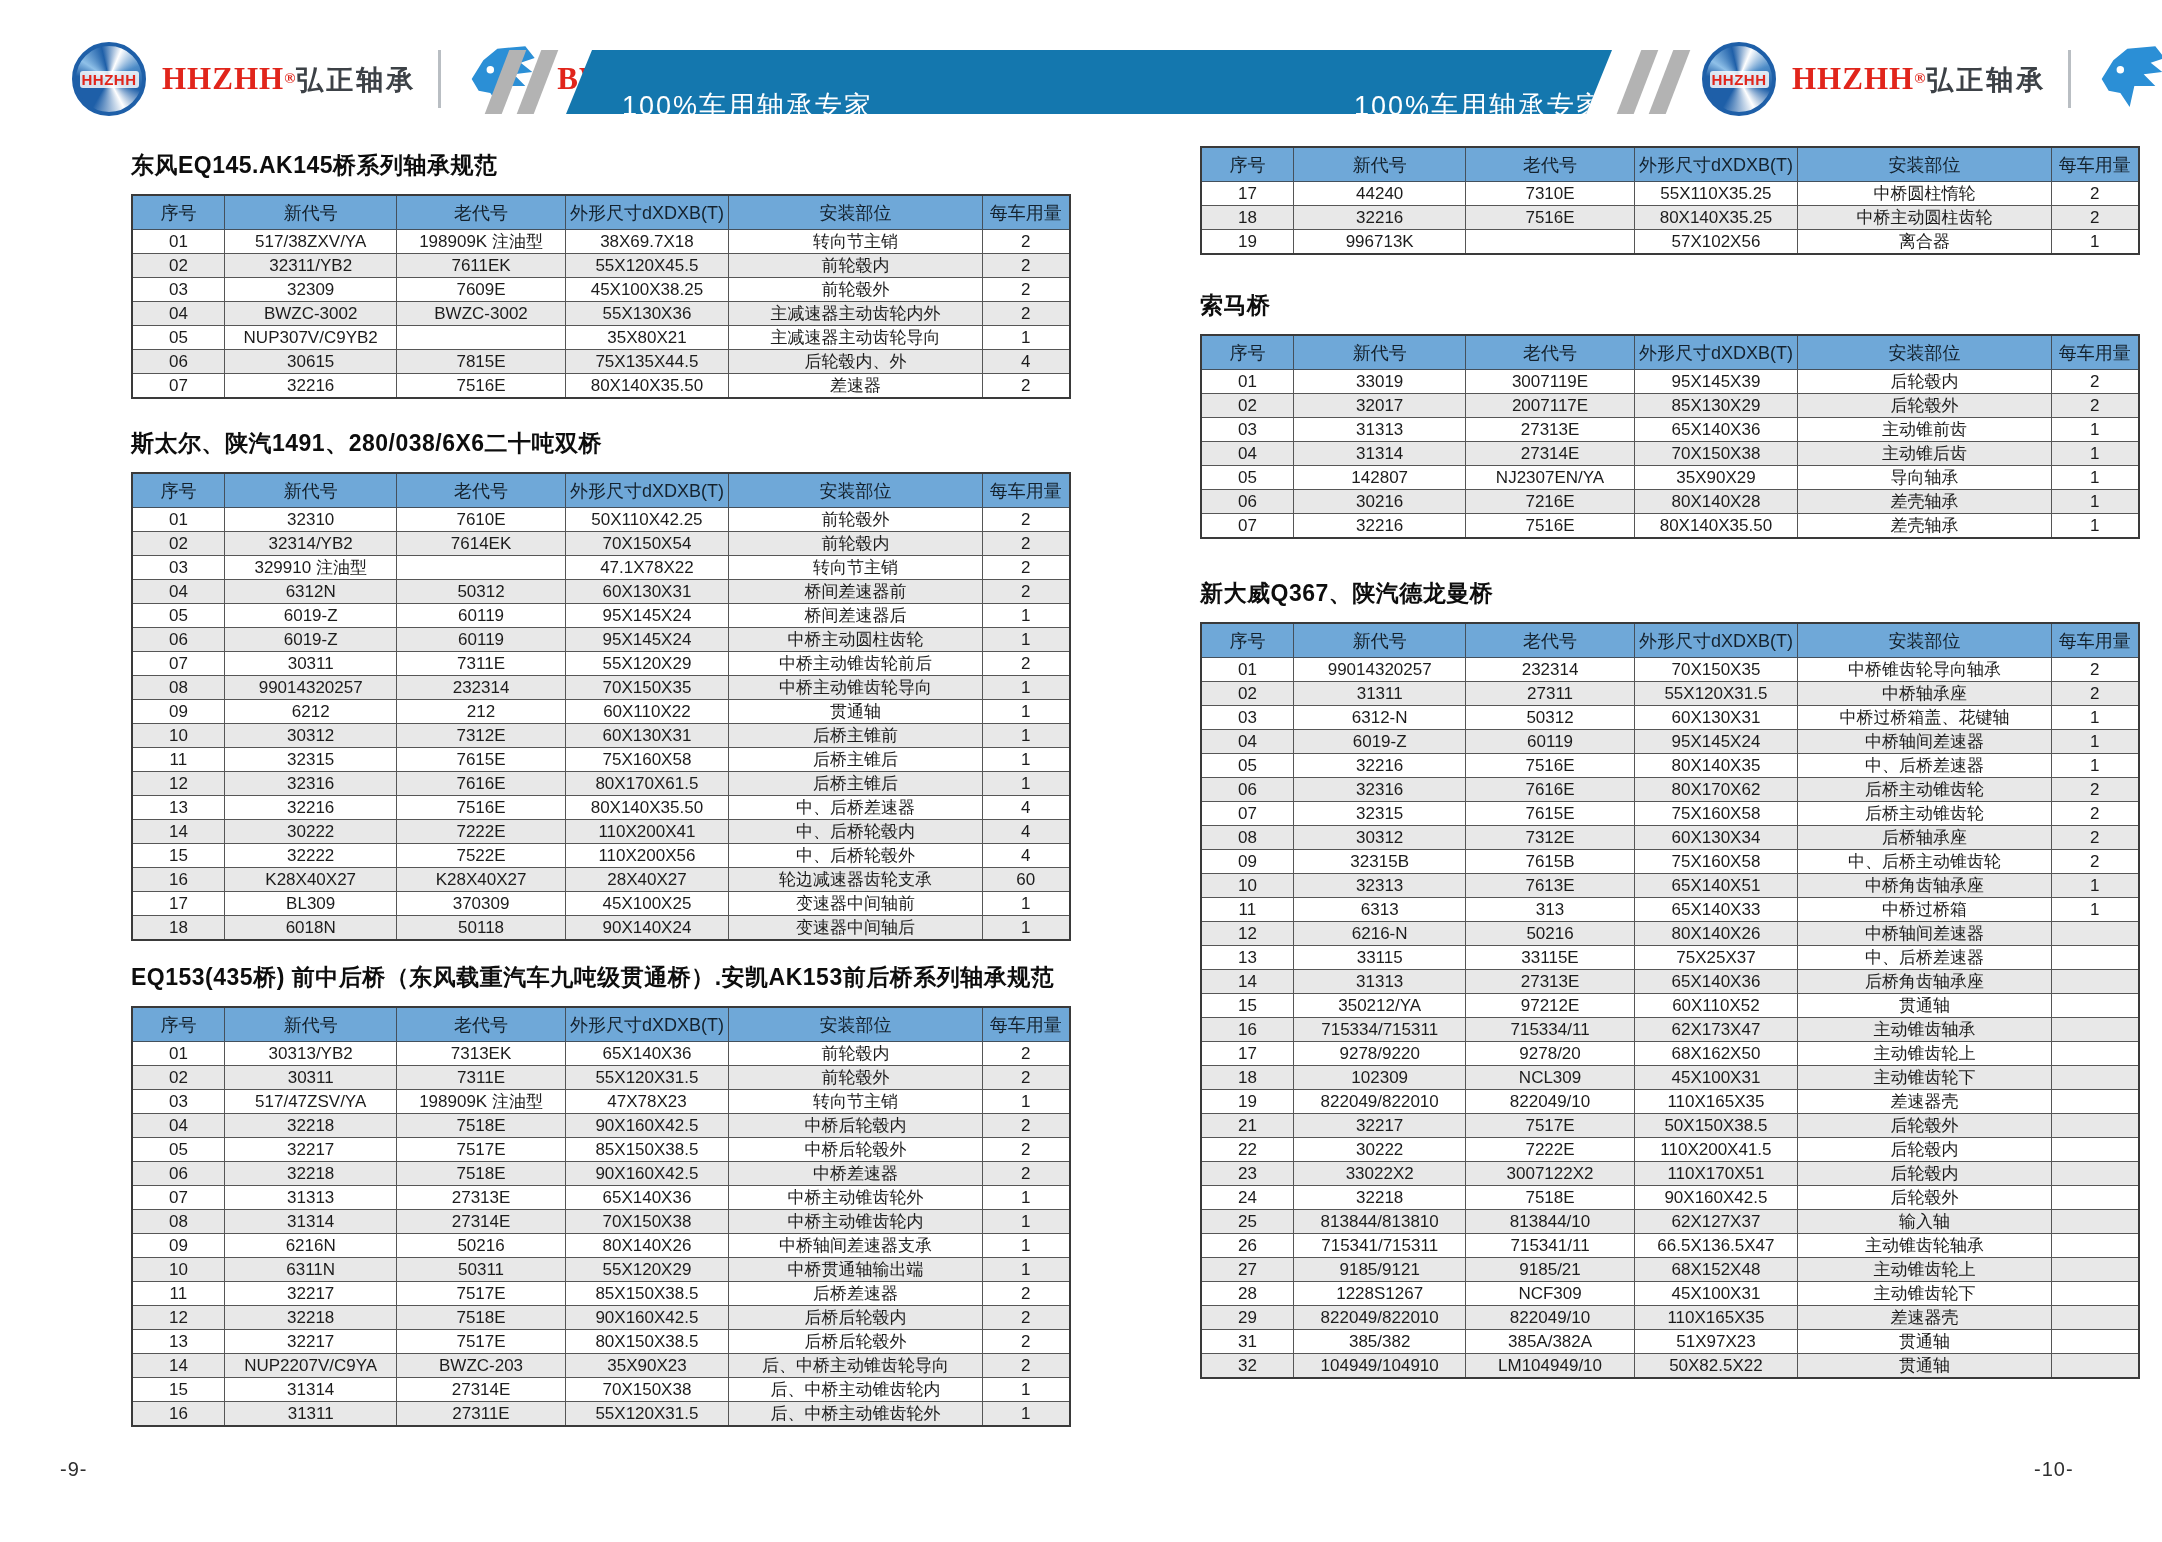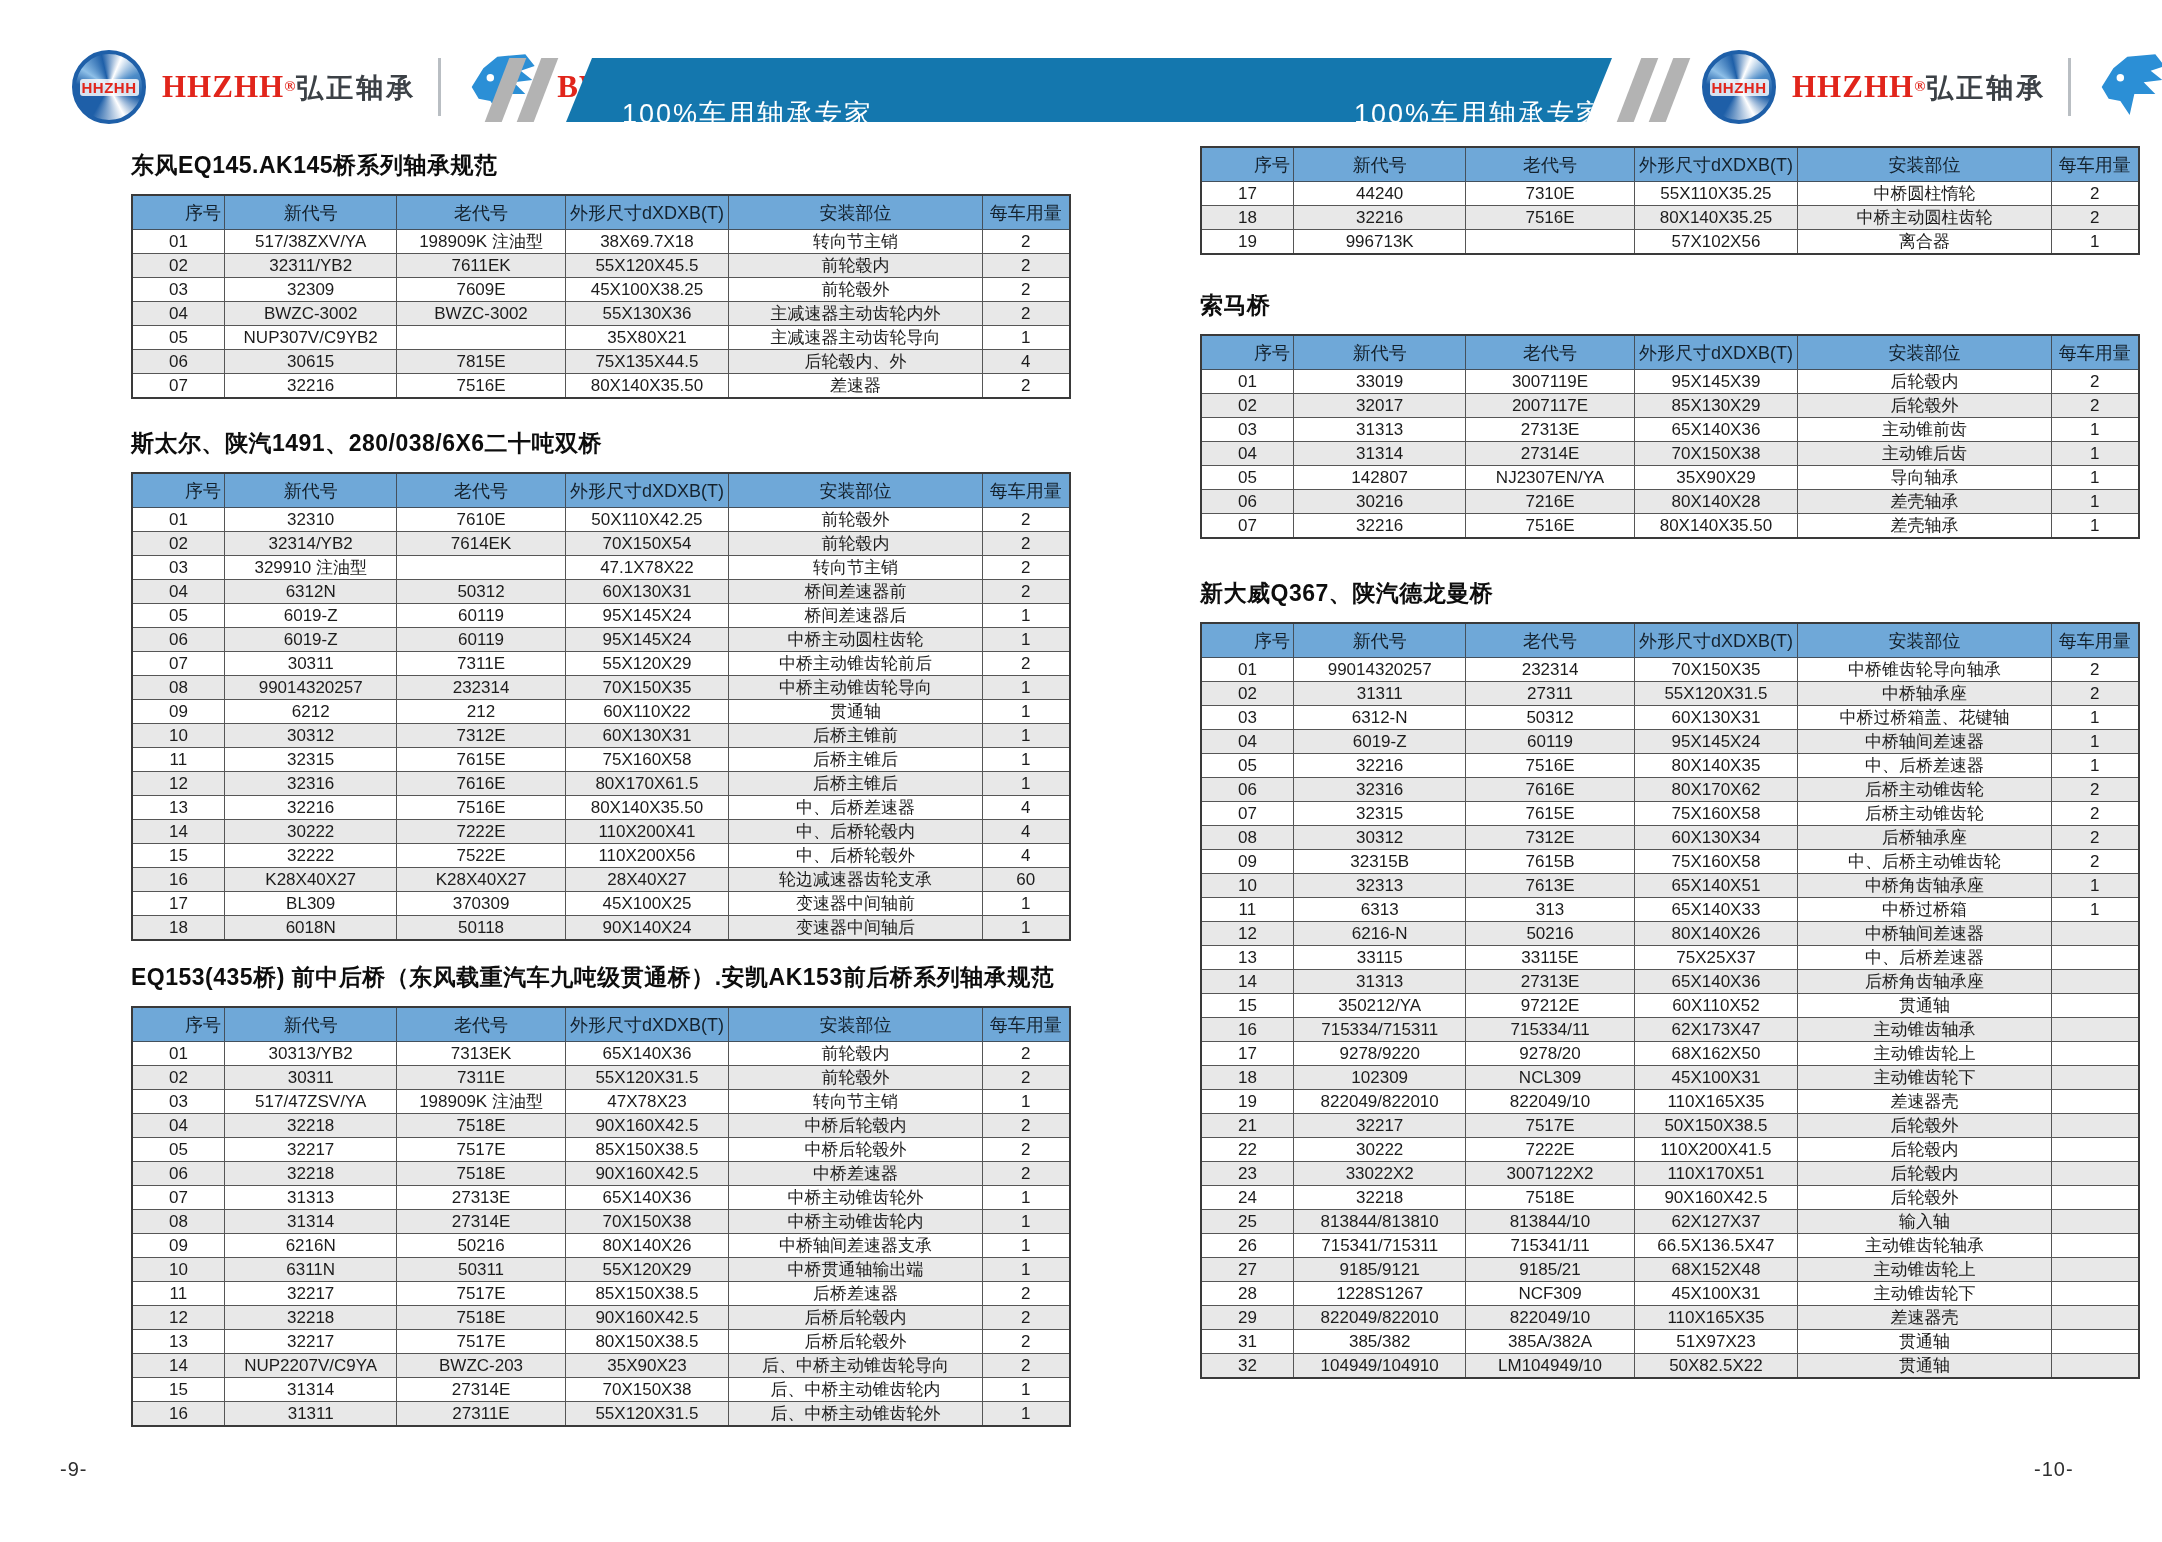--- a/index.html
+++ b/index.html
@@ -1,20 +1,20 @@
 <!DOCTYPE html>
 <html lang="zh"><head>
 <meta charset="utf-8">
 <style>
   html,body{margin:0;padding:0;background:#ffffff;}
   .page{position:relative;width:2162px;height:1542px;background:#ffffff;overflow:hidden;
         font-family:"Liberation Sans","DejaVu Sans",sans-serif;color:#1c1c1c;}
 
   
-  .header{position:absolute;top:12px;left:0;width:1782px;height:125px;}
+  .header{position:absolute;top:4px;left:0;width:1782px;height:125px;}
   .logo-cluster{position:absolute;top:36px;display:flex;align-items:center;gap:16px;height:78px;}
   .logo-cluster.left{left:72px;}
   .logo-cluster.right{left:1702px;}
   .circle-logo{width:74px;height:74px;border-radius:50%;border:4px solid #1E5FA8;box-sizing:border-box;
      background:conic-gradient(from 210deg,#1E5FA8 0 18%,#8FC0E8 26%,#1E5FA8 38%,#ffffff 48%,#4D8CC8 60%,#1E5FA8 72%,#ffffff 84%,#1E5FA8 100%);
      display:flex;align-items:center;justify-content:center;}
   .circle-logo span{font-size:15px;font-weight:bold;color:#E1251B;background:rgba(255,255,255,.82);
      padding:0 2px;border-radius:3px;letter-spacing:.5px;}
   .brand-text{display:flex;flex-direction:row;justify-content:center;line-height:1.05;}
   .brand-en{font-family:"Liberation Serif","DejaVu Serif",serif;font-weight:bold;color:#E1251B;font-size:31px;letter-spacing:1px;white-space:nowrap;}
@@ -40,21 +40,21 @@
   .sec{position:absolute;left:0;width:100%;padding-left:48px;}
   .sec h2{margin:8px 0 12px;font-size:23px;line-height:34px;font-weight:bold;color:#0d0d0d;letter-spacing:.5px;}
 
   
   table.spec{border-collapse:collapse;table-layout:fixed;width:100%;border:2px solid #3a3a3a;}
   table.spec th{background:#6FA8D8;height:33px;font-size:18px;font-weight:500;color:#14222e;
                 border:1px solid #44505c;padding:0 3px;}
   table.spec td{height:23px;line-height:23px;font-size:17px;text-align:center;color:#1c1c1c;
                 border:1px solid #565656;padding:0 4px;background:#ffffff;overflow:hidden;white-space:nowrap;}
   table.spec tbody tr:nth-child(even) td{background:#e8e8e8;}
-  table.spec th:nth-child(1){width:9.5%;text-align:right;}
+  table.spec th:nth-child(1){width:9.5%;}
   table.spec th:nth-child(2){width:18.5%;}
   table.spec th:nth-child(3){width:18%;}
   table.spec th:nth-child(4){width:17.5%;}
   table.spec th:nth-child(5){width:27.5%;}
   table.spec th:nth-child(6){width:9%;}
 
   .pageno{position:absolute;top:1458px;font-size:20px;color:#2e2e2e;letter-spacing:1px;}
   .pageno.pleft{left:60px;}
   .pageno.pright{left:2034px;}
 </style>

